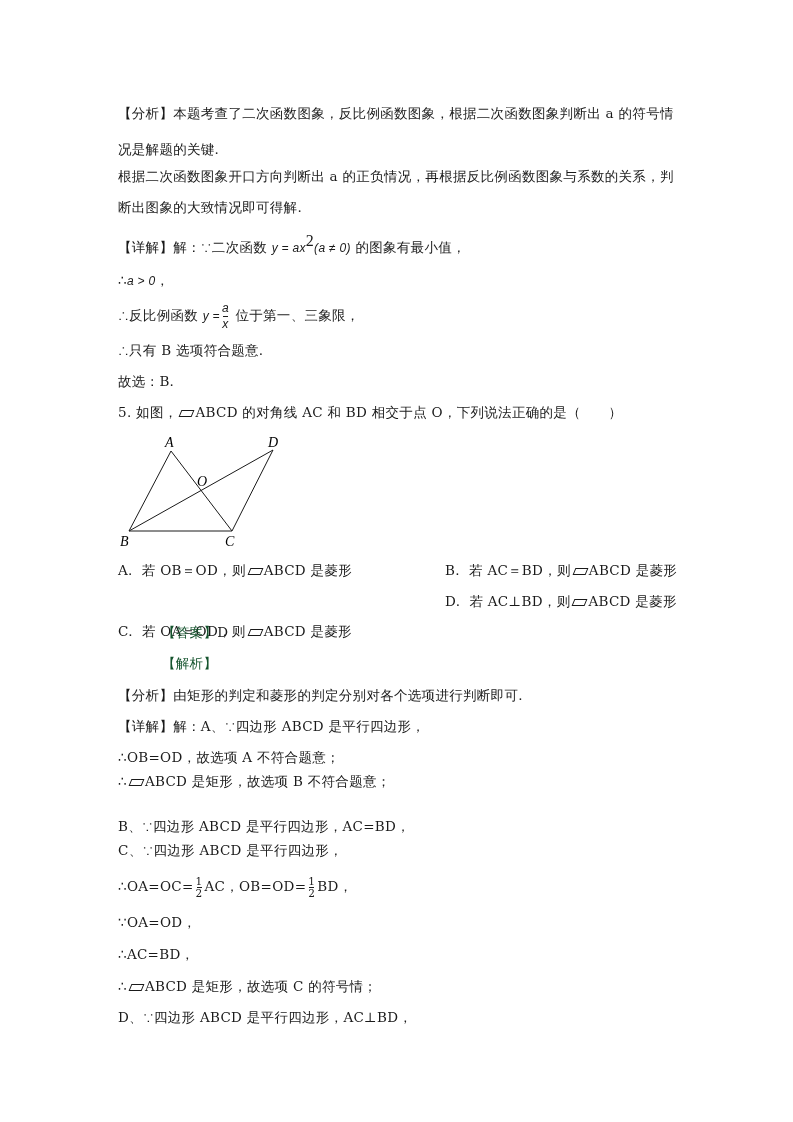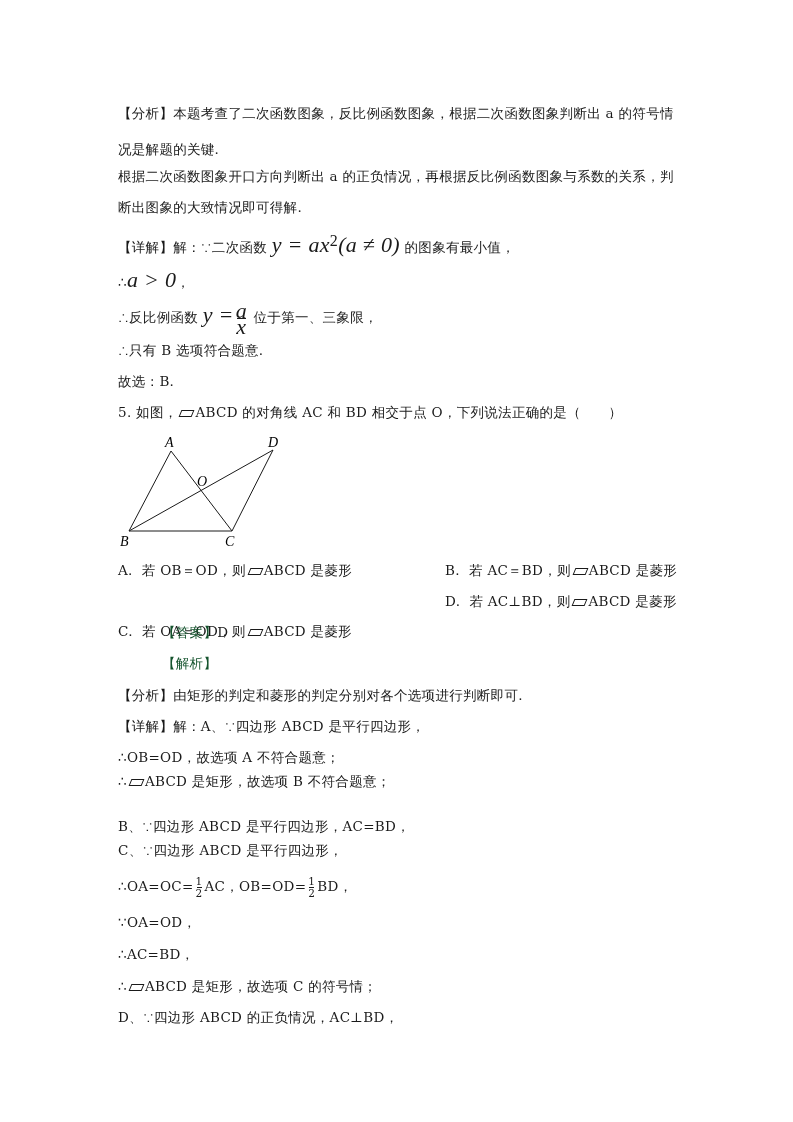--- a/index.html
+++ b/index.html
@@ -1,20 +1,20 @@
 <!DOCTYPE html>
 <html><head>
 <meta charset="utf-8">
 <style>
   html, body { margin: 0; padding: 0; background: #ffffff; }
   body { width: 793px; height: 1122px; position: relative; overflow: hidden;
          font-family: "DejaVu Serif", "Liberation Serif", serif; color: #1a1a1a; }
   .line { position: absolute; left: 118px; font-size: 13.5px; line-height: 18px;
           white-space: nowrap; letter-spacing: 0.3px; }
-  .math { font-family: Liberation Serif, serif; font-style: italic; font-size: 22px; }
+  .math { font-family: Liberation Sans, sans-serif; font-style: italic; font-size: 12px; }
   .math-up { font-family: "Liberation Serif", "DejaVu Serif", serif; font-size: 16px; }
   .blue { color: #14532d; margin-left: 44px; }
   .frac { display: inline-block; vertical-align: middle; text-align: center; margin: 0 2px; }
   .frac .num, .frac .den { display: block; line-height: 15px; }
   .frac .bar { display: block; border-top: 1px solid #1a1a1a; margin: 0 1px; }
   .frac.small { font-size: 10.5px; }
   .frac.small .num, .frac.small .den { line-height: 11px; }
   .para { display: inline-block; width: 13px; height: 7px; border: 1.3px solid #1a1a1a;
           transform: skewX(-22deg); margin: 0 2px 0 3px; vertical-align: 0px; box-sizing: border-box; }
   .figure { position: absolute; left: 118px; top: 436px; width: 175px; height: 118px; }
@@ -94,13 +94,13 @@
 </div>
 <div class="line" style="top:841px">C、∵四边形 ABCD 是平行四边形，</div>
 <div class="line" style="top:872px; line-height:28px">
   <span>∴OA=OC=</span><span class="frac small"><span class="num">1</span><span class="bar"></span><span class="den">2</span></span><span>AC，OB=OD=</span><span class="frac small"><span class="num">1</span><span class="bar"></span><span class="den">2</span></span><span>BD，</span>
 </div>
 <div class="line" style="top:913px">∵OA=OD，</div>
 <div class="line" style="top:945px">∴AC=BD，</div>
 <div class="line" style="top:977px">
   <span>∴</span><span class="para"></span><span>ABCD 是矩形，故选项 C 的符号情；</span>
 </div>
-<div class="line" style="top:1008px">D、∵四边形 ABCD 的正负情况，AC⊥BD，</div>
+<div class="line" style="top:1008px">D、∵四边形 ABCD 是平行四边形，AC⊥BD，</div>
 
 </body></html>

